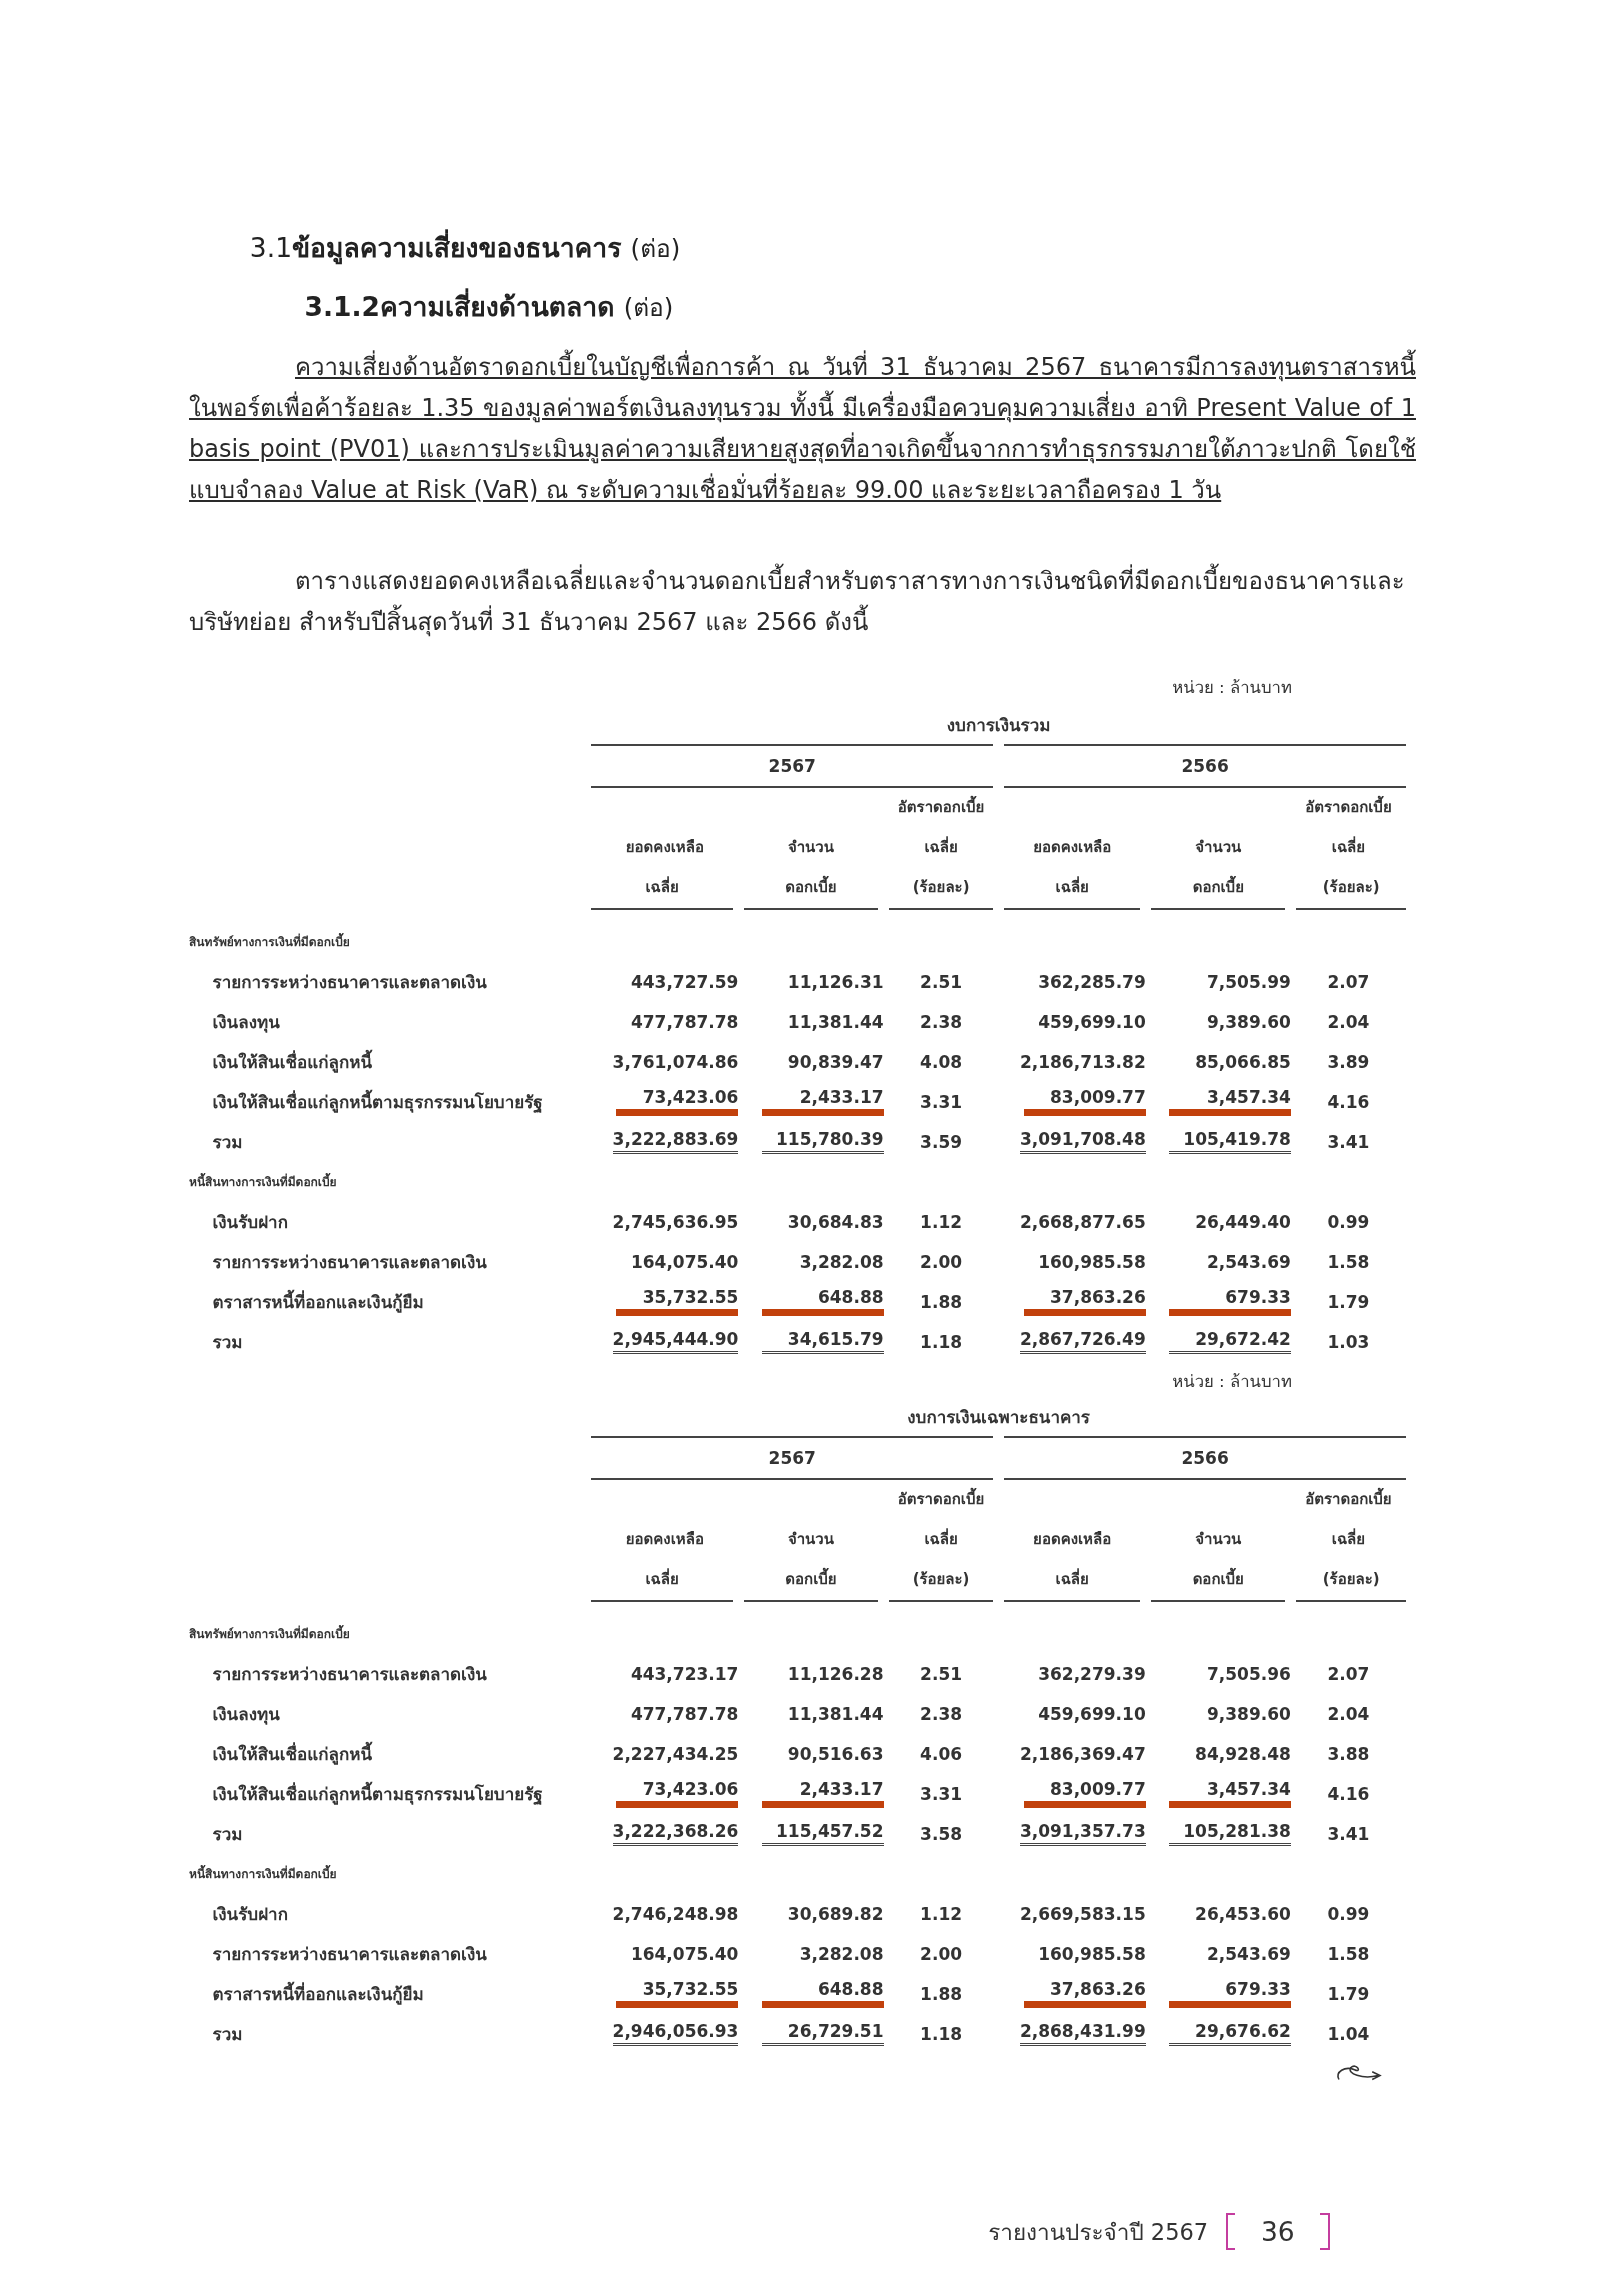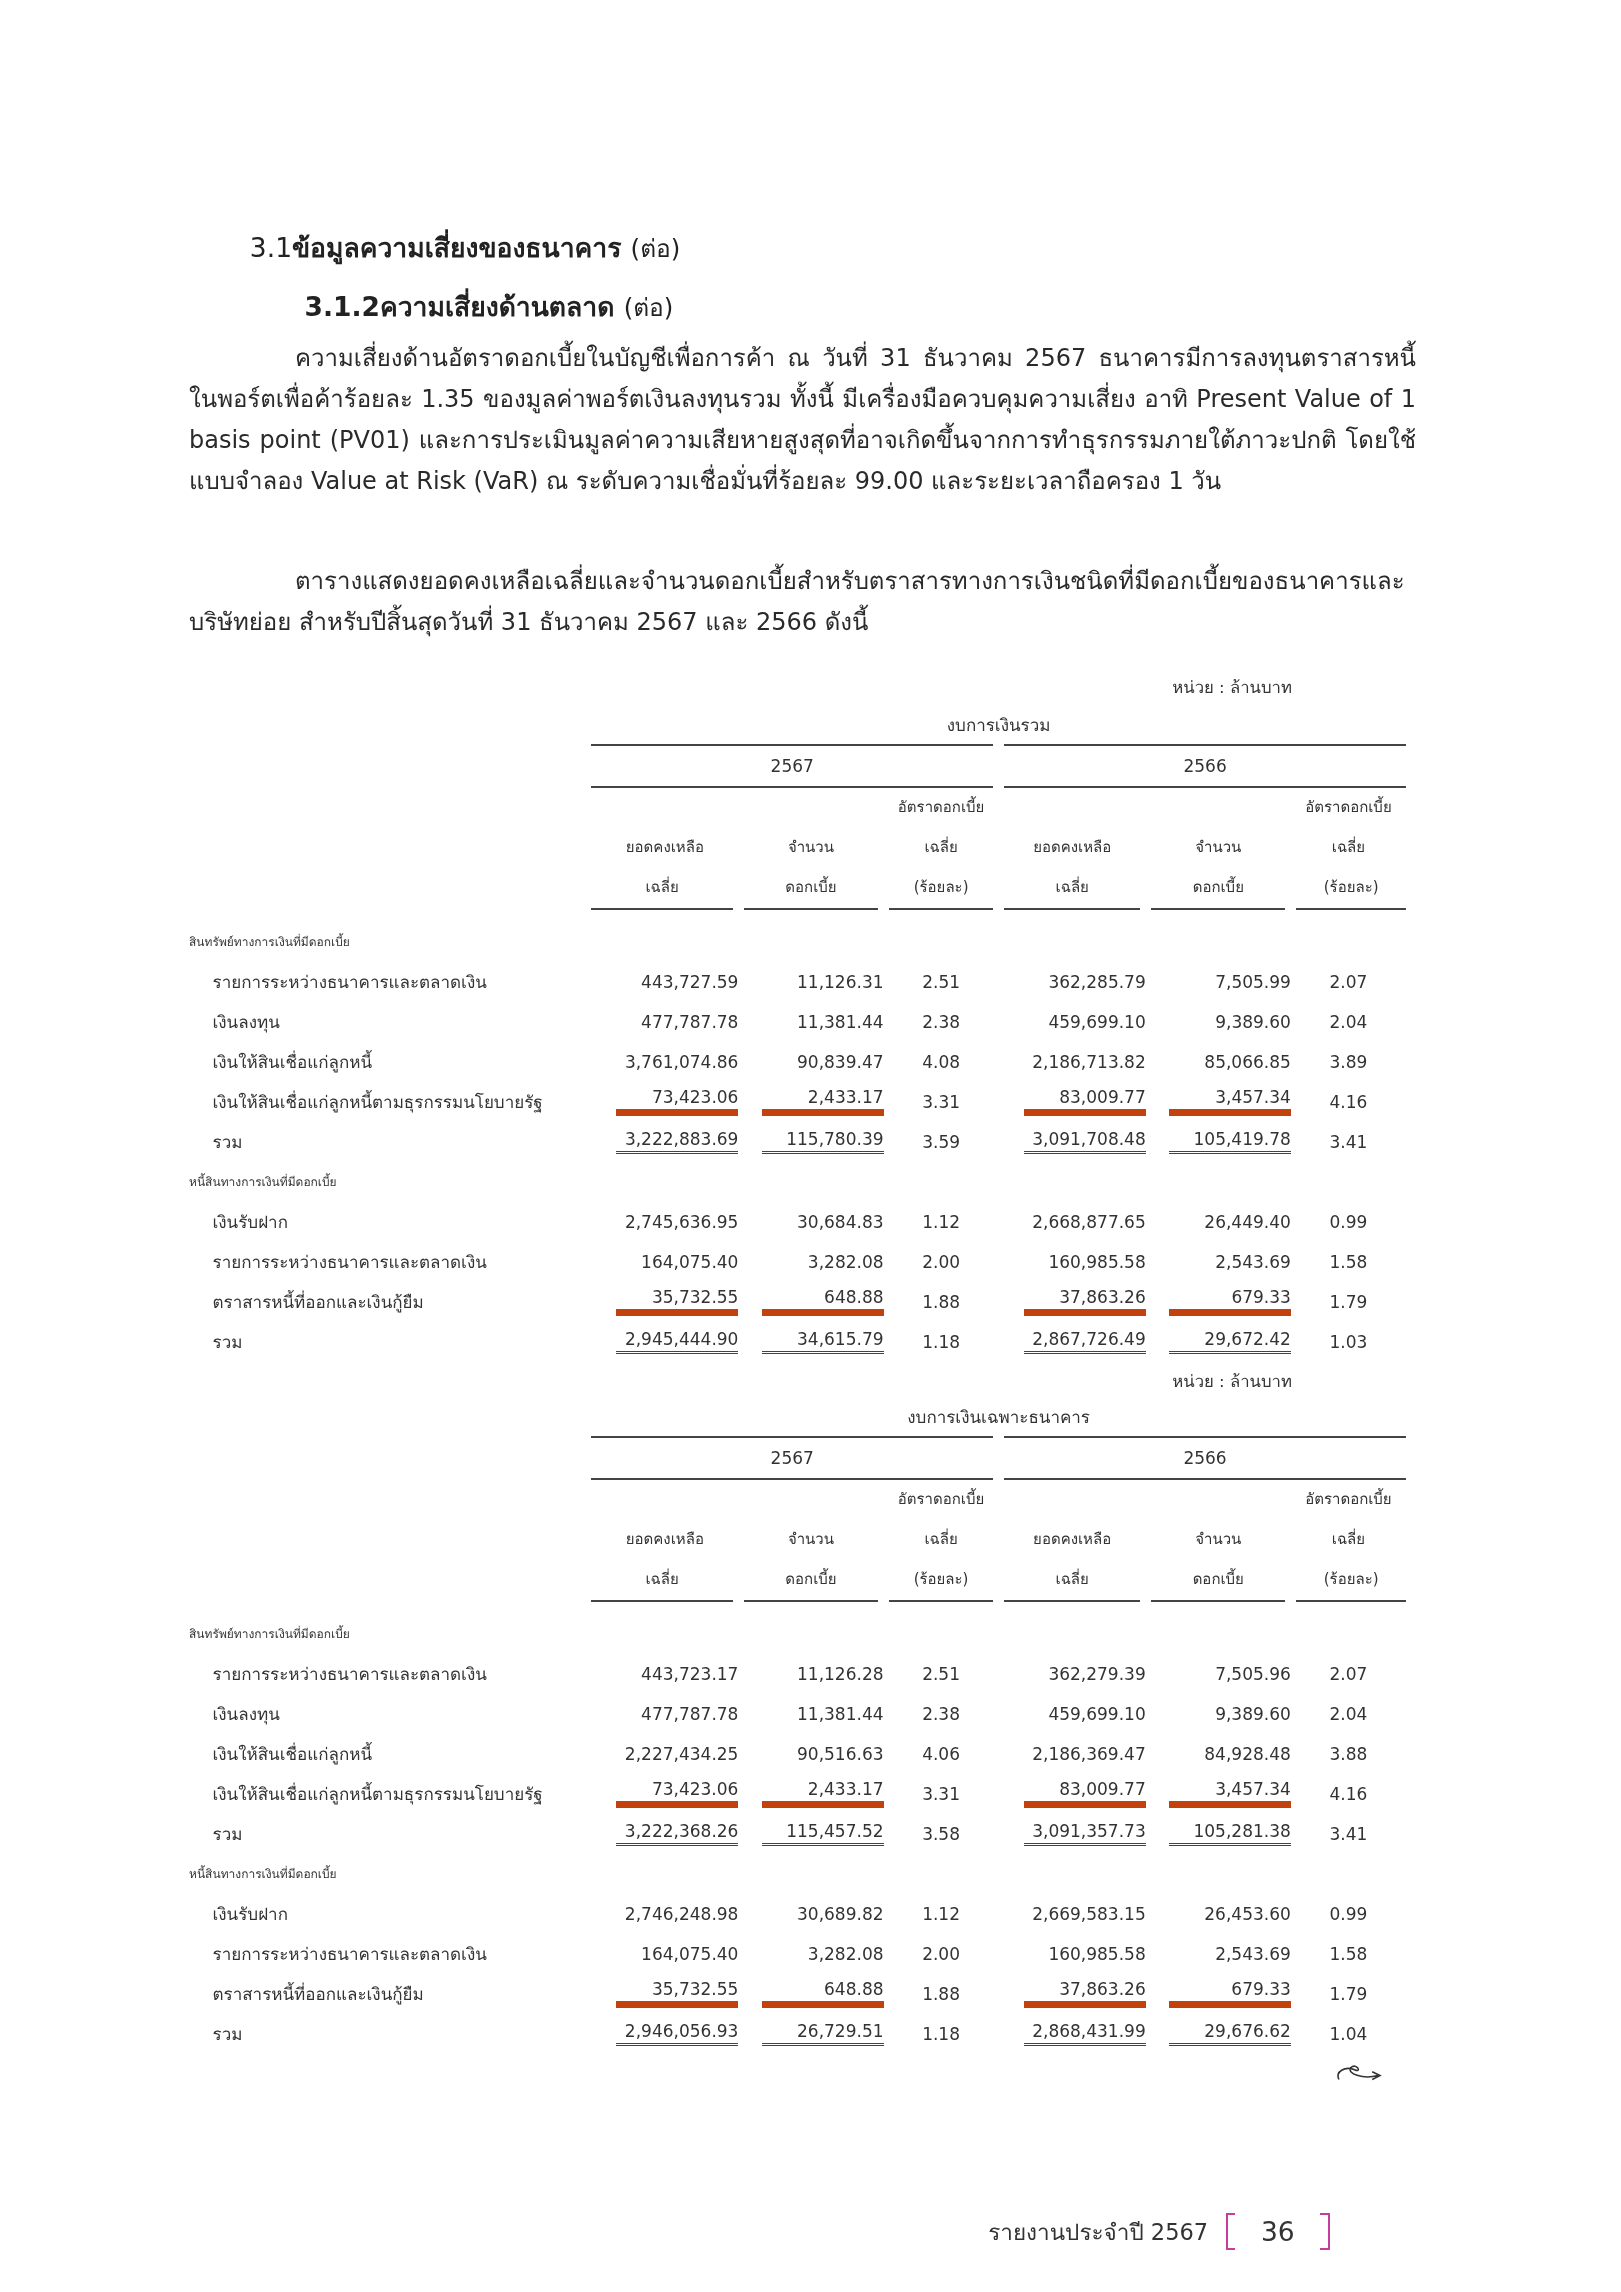--- a/index.html
+++ b/index.html
@@ -10,27 +10,27 @@
   .h1 { position: absolute; left: 225px; top: 227px; font-size: 26.5px; font-weight: bold; color: #222; }
   .h1 .num { display: inline-block; width: 67px; font-weight: normal; }
   .h1 .cont { font-weight: normal; font-size: 24.5px; }
   .h2 { position: absolute; left: 294px; top: 286px; font-size: 26.5px; font-weight: bold; color: #222; }
   .h2 .num { display: inline-block; width: 86px; font-weight: bold; }
   .h2 .cont { font-weight: normal; font-size: 24.5px; }
 
   .para { position: absolute; left: 189px; width: 1227px; font-size: 24px; line-height: 41px; color: #2a2a2a;
           text-align: justify; }
   .para p { margin: 0; text-indent: 106px; }
-  .p1 { top: 338px; }
+  .p1 { top: 347px; text-decoration: underline; }
   .p2 { top: 561px; }
 
   .unit { position: absolute; right: 214px; font-size: 16.7px; color: #333; }
 
   table.fin { position: absolute; left: 189px; width: 1217px; border-collapse: collapse; font-size: 17px; color: #333;
-              table-layout: fixed; }
+              table-layout: fixed; font-weight: bold; }
   table.fin td { padding: 0; height: 40px; vertical-align: middle; white-space: nowrap; }
   table.fin col.c-label { width: 402px; }
   table.fin col.c-bal { width: 147px; }
   table.fin col.c-int { width: 145px; }
   table.fin col.c-rate { width: 115px; }
 
   .hdr-title td { height: 33px; }
   .hdr-title .t { text-align: center; border-bottom: 2px solid #444; }
   .hdr-year td { height: 37px; }
   .hdr-year .y { text-align: center; border-bottom: 2px solid #444; }

